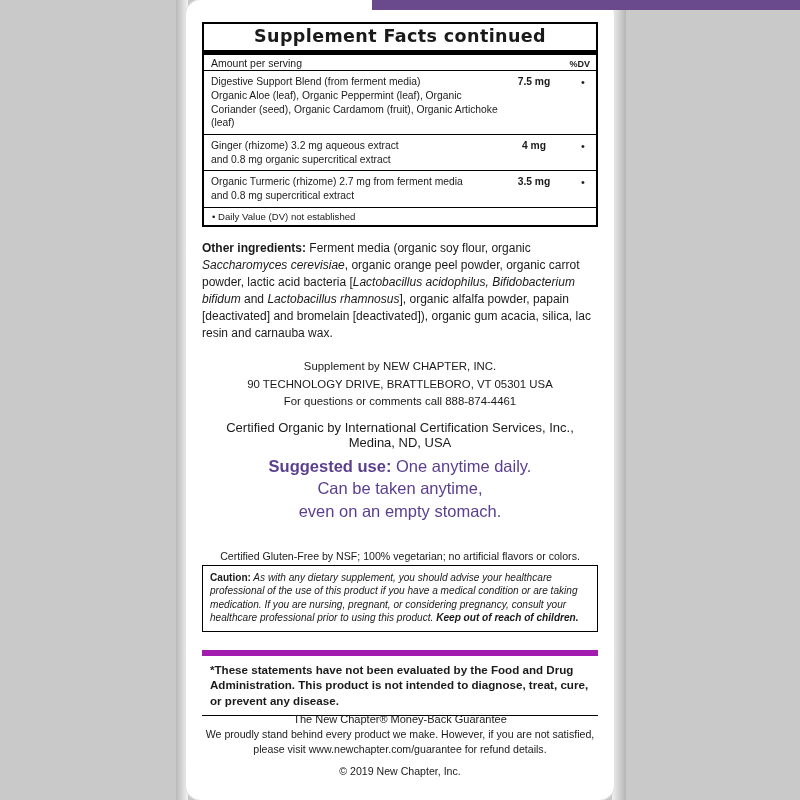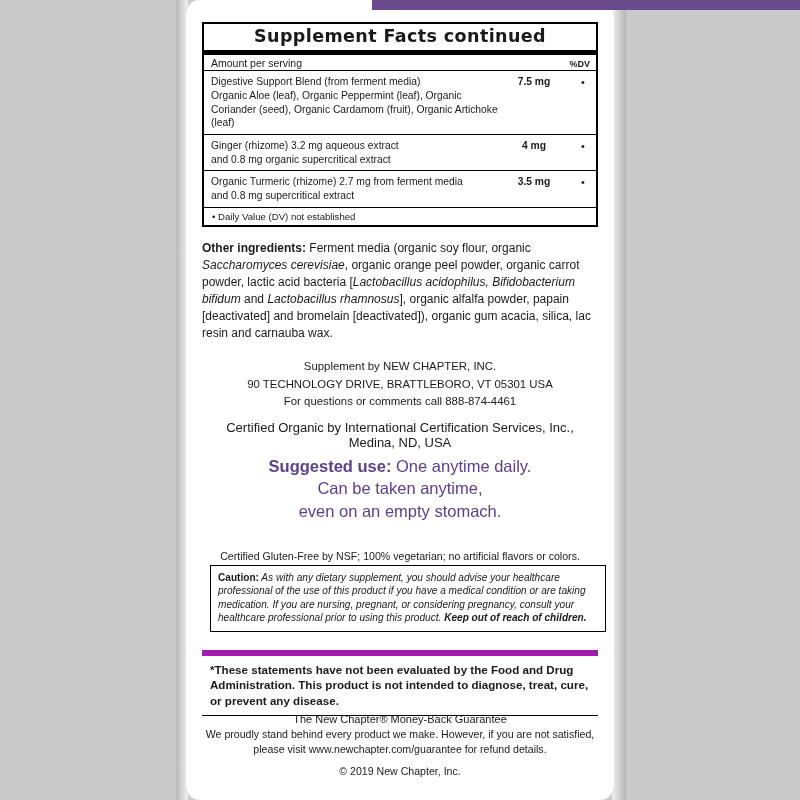--- a/index.html
+++ b/index.html
@@ -175,21 +175,20 @@
     position: absolute;
     left: 16px;
     top: 565px;
     width: 396px;
     box-sizing: border-box;
     border: 1px solid #000;
     padding: 5px 7px 6px 7px;
     font-size: 10.1px;
     font-style: italic;
     line-height: 1.33;
-    margin-left: 8px;
   }
   .caution-box .lead { font-weight: bold; font-style: normal; }
   .caution-box .keepout { font-weight: bold; font-style: italic; }
   .disclaimer {
     position: absolute;
     left: 16px;
     top: 650px;
     width: 396px;
     border-top: 6px solid #a21caf;
     border-bottom: 1px solid #000;

